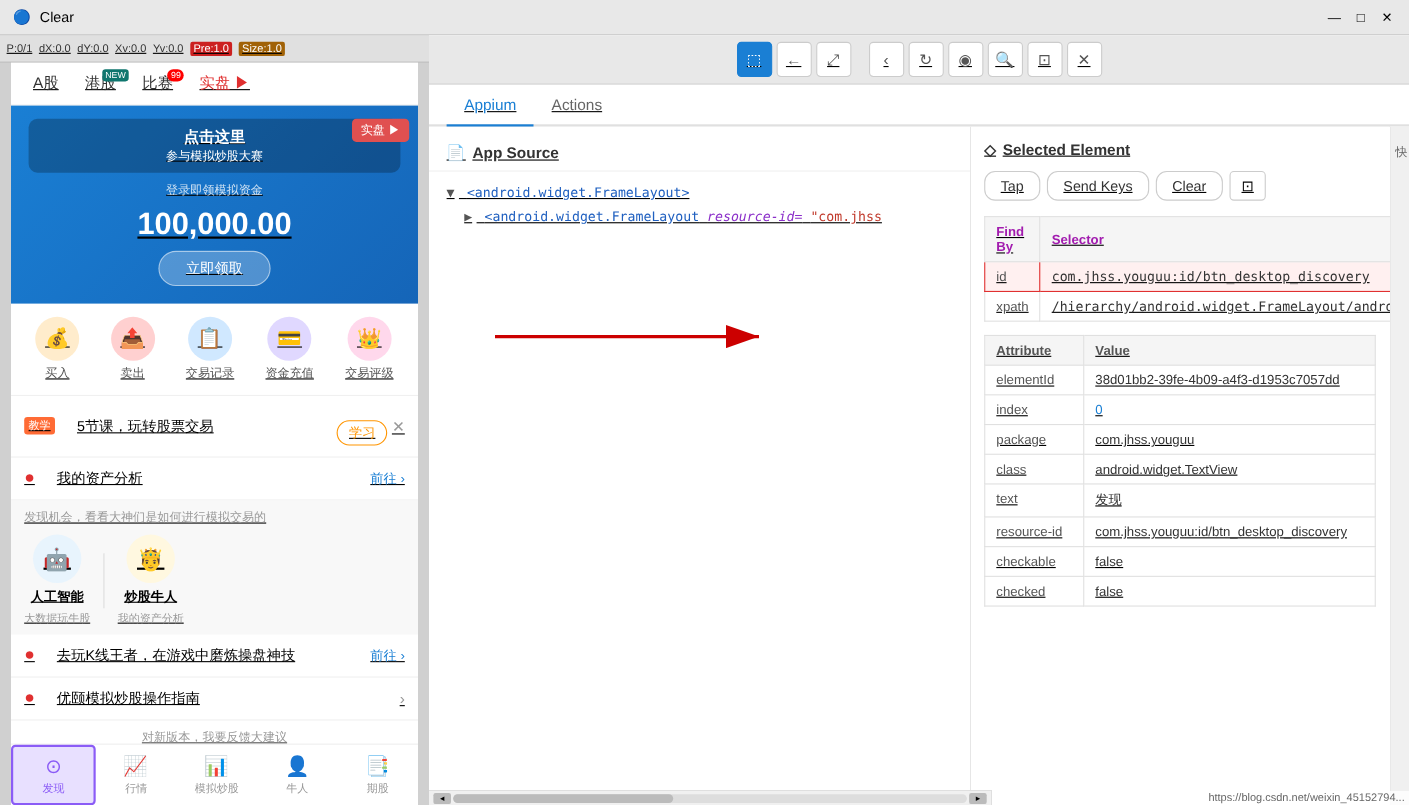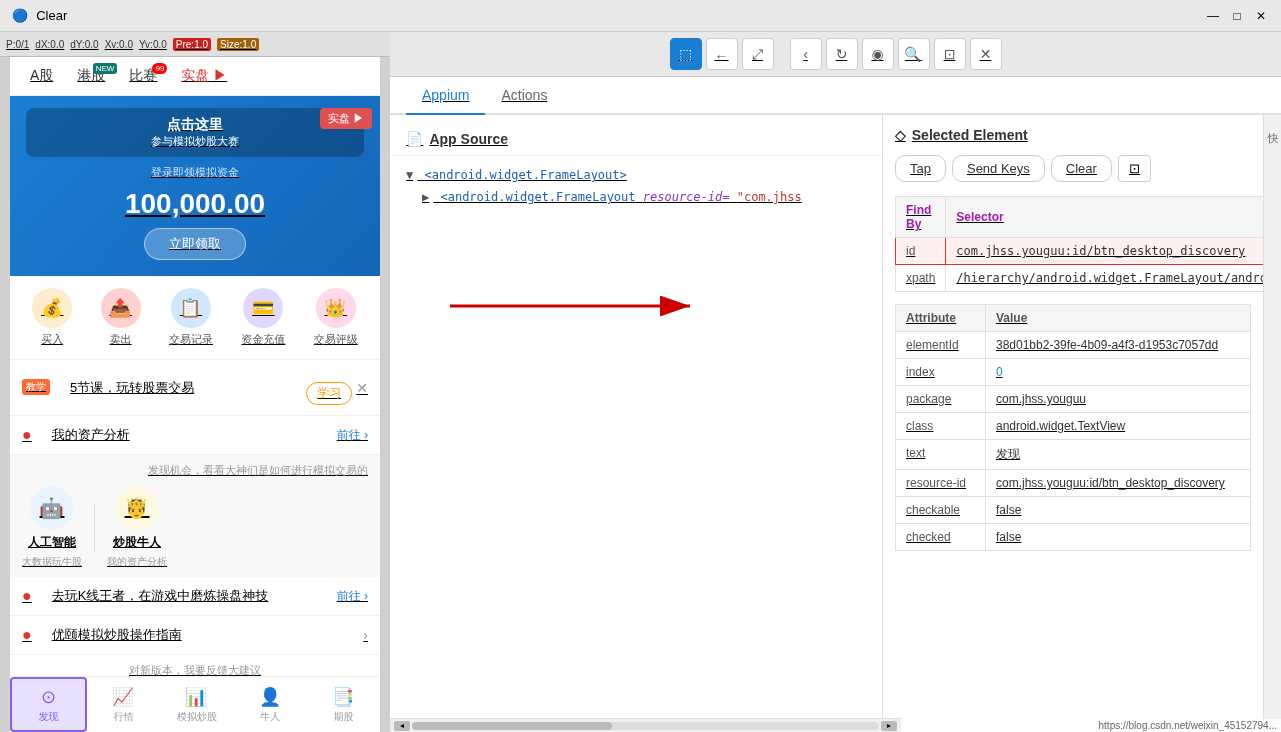--- a/index.html
+++ b/index.html
@@ -111,21 +111,21 @@
       padding: 10px 12px; border-bottom: 1px solid #f0f0f0;
     }
     .list-item-left { display: flex; align-items: flex-start; gap: 20px; font-size: 13px; }
     .list-tag { background: #ff6b35; color: white; font-size: 10px; border-radius: 3px; padding: 1px 4px; }
     .list-item-right { display: flex; align-items: center; gap: 4px; color: #1a7fd4; font-size: 12px; }
     .learn-btn { background: white; border: 1px solid #ff9500; color: #ff9500; border-radius: 12px; padding: 2px 10px; font-size: 12px; margin-top: 12px; }
     .close-x { color: #999; font-size: 14px; cursor: pointer; }
 
     
     .discover-section { background: #f8f8f8; padding: 8px 12px; }
-    .discover-subtitle { font-size: 11px; color: #999; text-align: right; margin-bottom: 8px; }
+    .discover-subtitle { font-size: 11px; color: #999; text-align: left; margin-bottom: 8px; }
     .ai-row { display: flex; gap: 12px; align-items: center; }
     .ai-item { display: flex; flex-direction: column; align-items: center; gap: 4px; }
     .ai-avatar { width: 44px; height: 44px; border-radius: 50%; display: flex; align-items: center; justify-content: center; font-size: 20px; }
     .ai-name { font-size: 12px; font-weight: bold; }
     .ai-sub { font-size: 10px; color: #999; }
     .ai-divider { width: 1px; height: 50px; background: #ddd; }
 
     
     .phone-bottom-nav {
       position: absolute; bottom: 0; left: 0; right: 0;

